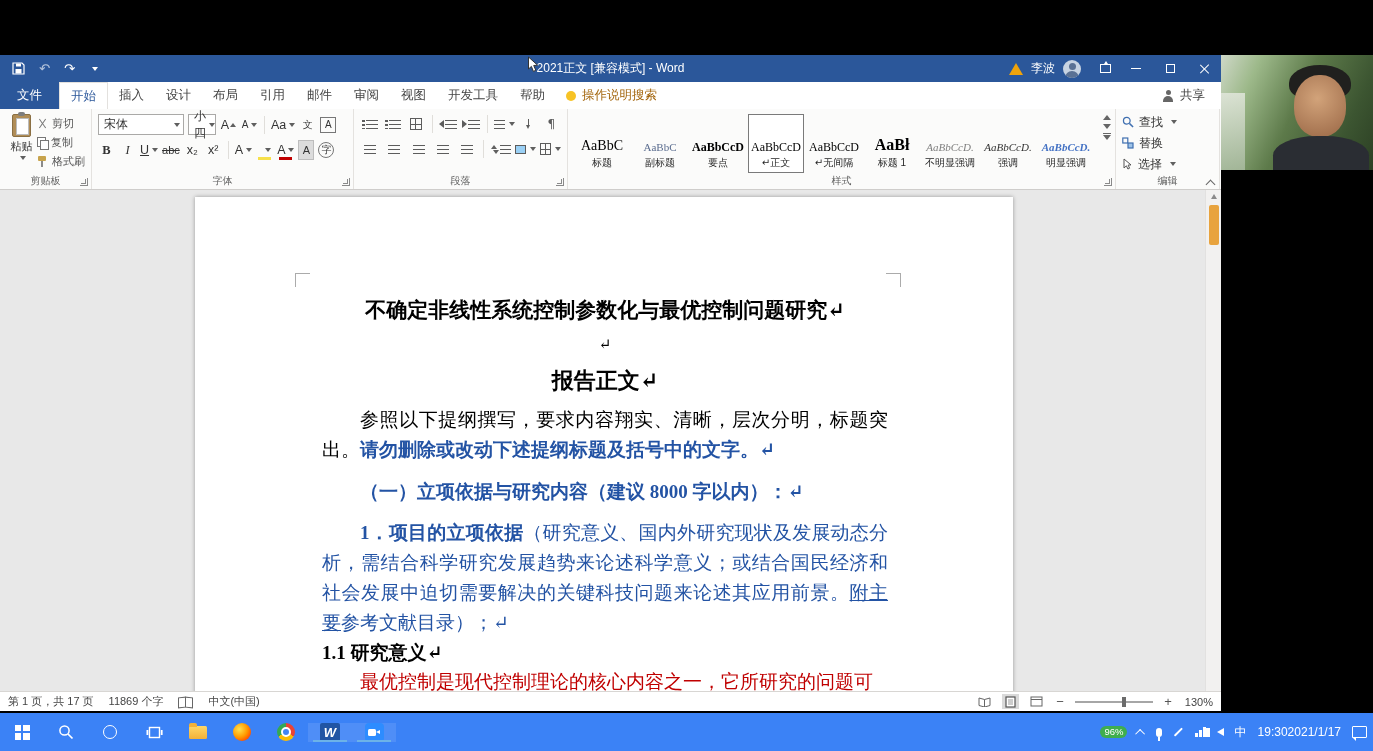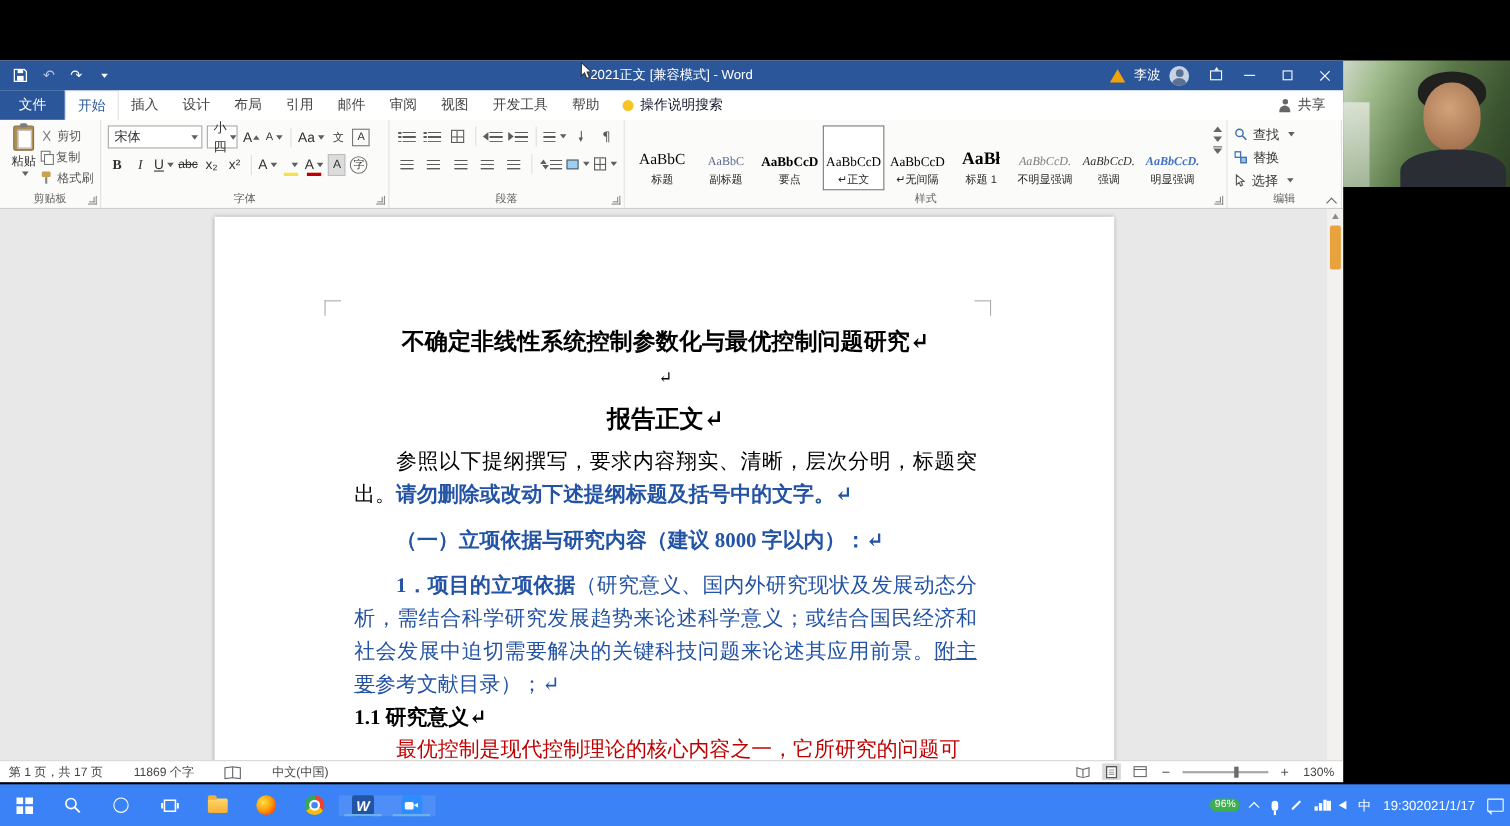--- a/index.html
+++ b/index.html
@@ -31,21 +31,21 @@
   .close-x{position:relative;width:10px;height:10px;display:block}
   .close-x::before,.close-x::after{content:"";position:absolute;left:4.5px;top:-1px;width:1.2px;height:12px;background:#fff}
   .close-x::before{transform:rotate(45deg)}.close-x::after{transform:rotate(-45deg)}
   .gly{font-size:13px;line-height:1}
 
   
   .tabrow{flex:0 0 27px;background:#fff;display:flex;align-items:stretch;font-size:12.5px;color:#444}
   .ftab{background:#2b579a;color:#fff;padding:0 17px;display:flex;align-items:center}
   .tab{padding:0 11px;display:flex;align-items:center;white-space:nowrap}
   .tab.active{color:#2b579a;background:#fff;border:1px solid #e3e1de;border-bottom:none}
-  .tellme{display:flex;align-items:center;gap:6px;margin-left:10px;color:#0f172a}
+  .tellme{display:flex;align-items:center;gap:6px;margin-left:10px;color:#a16207}
   .bulb{width:10px;height:10px;border-radius:50%;background:#f7c325;display:inline-block}
   .share{margin-left:auto;display:flex;align-items:center;gap:6px;padding-right:16px;color:#444}
   .person{width:12px;height:12px;position:relative;display:inline-block}
   .person::before{content:"";position:absolute;left:3.5px;top:0;width:5px;height:5px;border-radius:50%;background:#666}
   .person::after{content:"";position:absolute;left:1px;top:6px;width:10px;height:6px;border-radius:5px 5px 0 0;background:#666}
 
   
   .ribbon{flex:0 0 80px;background:#fbfbfa;border-bottom:1px solid #cfcdcb;display:flex;position:relative}
   .grp{position:relative;border-right:1px solid #e4e2df;padding:5px 6px 16px 6px;display:flex}
   .glabel{position:absolute;bottom:1px;left:0;right:0;text-align:center;font-size:10px;color:#616161}
@@ -148,21 +148,21 @@
   .t-sub{font-size:19px;font-weight:700;line-height:30px}
   .t-red{font-size:19px;line-height:28px;text-indent:2em;color:#c00000}
   .blue{color:#2353a4}.bold{font-weight:700}.ul{text-decoration:underline}
 
   
   .vscroll{position:absolute;right:0;top:0;bottom:0;width:16px;background:#f2f1f0;border-left:1px solid #e2e1e0}
   .sarr{position:absolute;top:4px;left:4.5px;width:0;height:0;border-left:3.5px solid transparent;border-right:3.5px solid transparent;border-bottom:5px solid #8a8a8a}
   .vthumb{position:absolute;top:15px;left:3px;width:10px;height:40px;border-radius:2px;background:#e8a33e}
 
   
-  .statusbar{flex:0 0 20px;background:#fff;border-top:1px solid #d8d6d3;display:flex;align-items:center;font-size:11px;color:#444;padding:0 8px;gap:28px}
+  .statusbar{flex:0 0 20px;background:#fff;border-top:1px solid #d8d6d3;display:flex;align-items:center;font-size:11px;color:#444;padding:0 8px;gap:15px}
   .sitem{white-space:nowrap}
   .proof{width:15px;height:12px;position:relative;display:inline-block}
   .proof::before{content:"";position:absolute;left:0;top:1px;width:6px;height:9px;border:1px solid #666;background:#fff;transform:skewY(-6deg)}
   .proof::after{content:"";position:absolute;left:7px;top:1px;width:6px;height:9px;border:1px solid #666;background:#fff;transform:skewY(6deg)}
   .sright{margin-left:auto;display:flex;align-items:center;gap:9px}
   .vic{width:17px;height:15px;display:flex;align-items:center;justify-content:center}
   .vic.sel{background:#d9d9d9}
   .zpm{width:12px;text-align:center;color:#555;font-size:13px;line-height:1}
   .zminus::before{content:"\2212"}
   .zplus::before{content:"+"}

